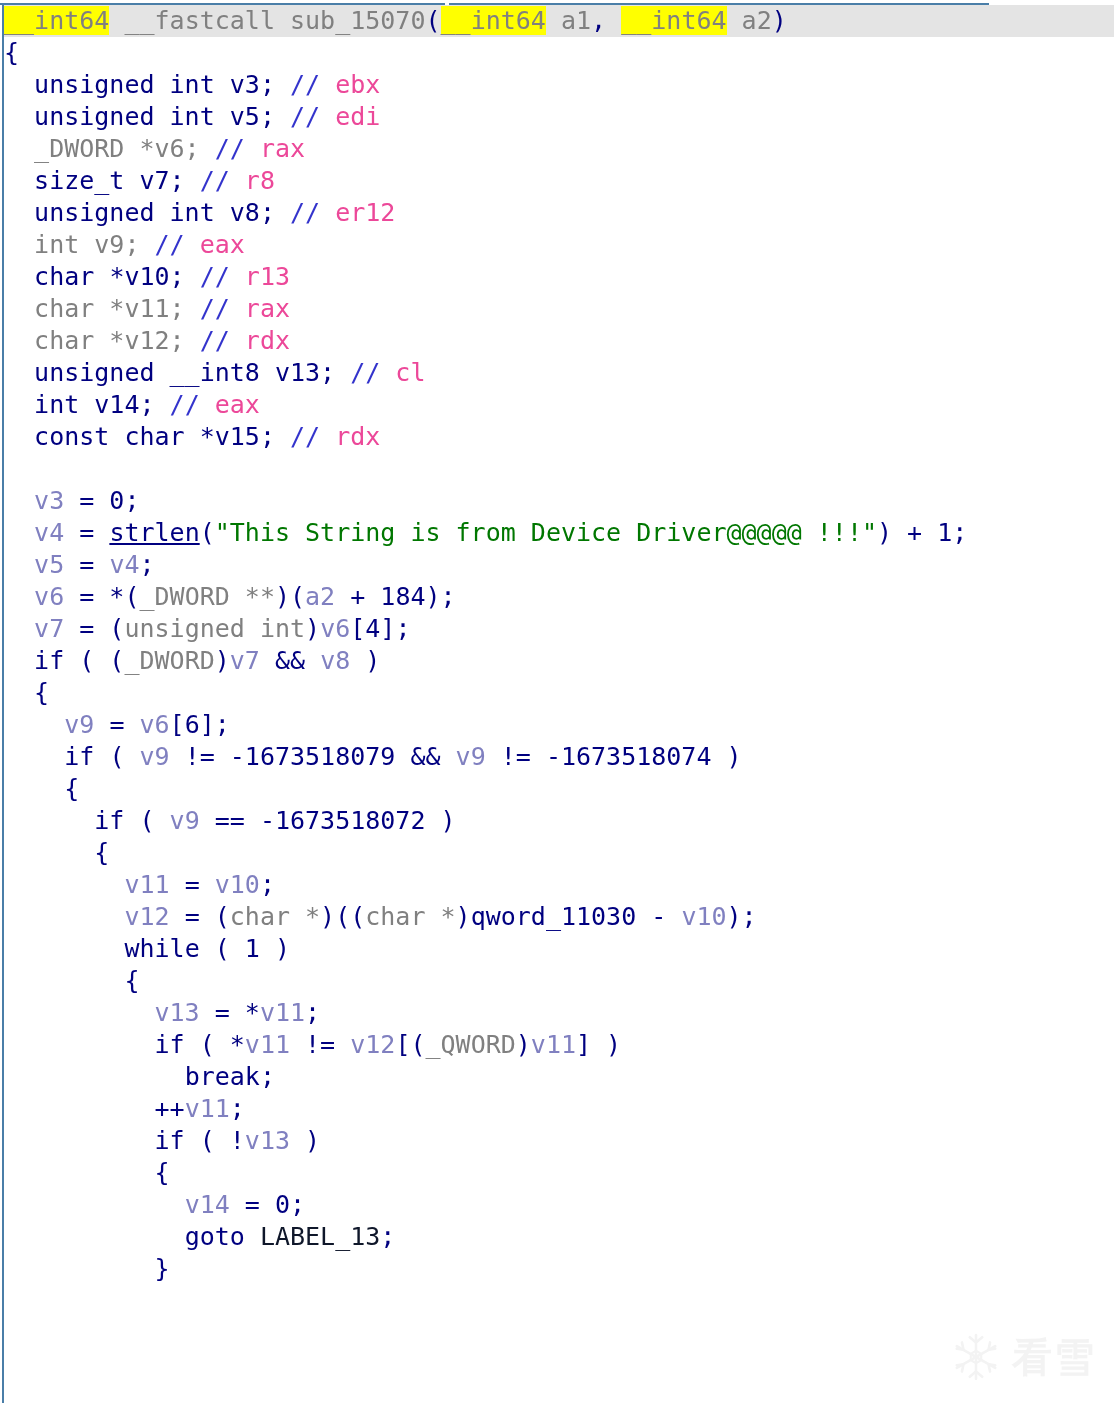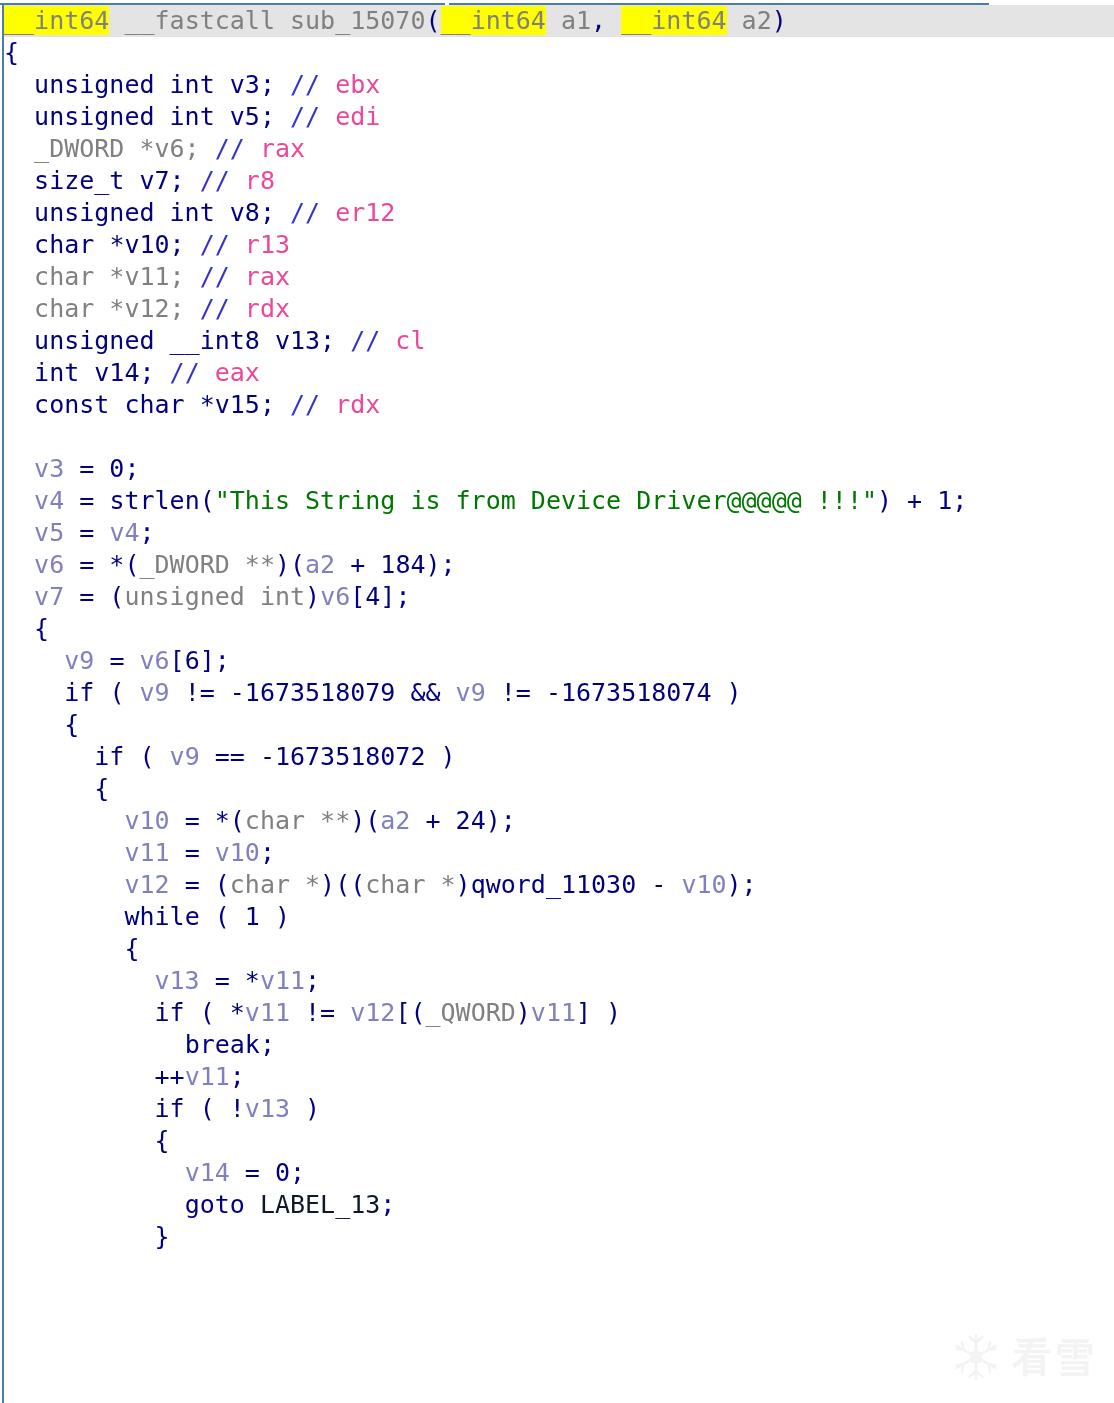--- a/index.html
+++ b/index.html
@@ -95,21 +95,21 @@
   }
 
   
   .t-plain   { color: #000080; }            
   .t-kw      { color: #000080; }            
   .t-type    { color: #000080; }            
   .t-dim     { color: #808080; }            
   .t-var     { color: #8080c0; }            
   .t-arg     { color: #8080c0; }            
   .t-str     { color: #007700; }            
-  .t-fn      { color: #000080; }            
+  .t-fn      { color: #000080; text-decoration: underline; }            
   .t-data    { color: #000080; font-weight: normal; }  
   .t-cmt     { color: #3333cc; }            
   .t-cmtreg  { color: #ec4899; }            
   .t-lbl     { color: #0f172a; }            
   .t-hl      { background: #ffff00; }       
   .t-hl-dim  { background: #ffff00; color: #808080; }
 
   
   #watermark {
     position: absolute;
@@ -147,39 +147,40 @@
   <div id="left-border"></div>
 
   <div id="code-surface">
       <div class="code-line cursor-line"><span class="ln-inner"><span class="t-hl-dim">__int64</span><span class="t-dim"> </span><span class="t-dim">__fastcall</span><span class="t-dim"> </span><span class="t-dim">sub_15070</span><span class="t-plain">(</span><span class="t-hl-dim">__int64</span><span class="t-dim"> </span><span class="t-dim">a1</span><span class="t-plain">,</span><span class="t-dim"> </span><span class="t-hl-dim">__int64</span><span class="t-dim"> </span><span class="t-dim">a2</span><span class="t-plain">)</span></span></div>
       <div class="code-line"><span class="ln-inner"><span class="t-plain">{</span></span></div>
       <div class="code-line"><span class="ln-inner"><span class="t-plain">  </span><span class="t-type">unsigned int</span><span class="t-plain"> v3; </span><span class="t-cmt">//</span><span class="t-cmtreg"> ebx</span></span></div>
       <div class="code-line"><span class="ln-inner"><span class="t-plain">  </span><span class="t-type">unsigned int</span><span class="t-plain"> v5; </span><span class="t-cmt">//</span><span class="t-cmtreg"> edi</span></span></div>
       <div class="code-line"><span class="ln-inner"><span class="t-plain">  </span><span class="t-dim">_DWORD *v6;</span><span class="t-plain"> </span><span class="t-cmt">//</span><span class="t-cmtreg"> rax</span></span></div>
       <div class="code-line"><span class="ln-inner"><span class="t-plain">  </span><span class="t-type">size_t</span><span class="t-plain"> v7; </span><span class="t-cmt">//</span><span class="t-cmtreg"> r8</span></span></div>
       <div class="code-line"><span class="ln-inner"><span class="t-plain">  </span><span class="t-type">unsigned int</span><span class="t-plain"> v8; </span><span class="t-cmt">//</span><span class="t-cmtreg"> er12</span></span></div>
+      <div class="code-line"><span class="ln-inner"><span class="t-plain">  </span><span class="t-dim">int v9;</span><span class="t-plain"> </span><span class="t-cmt">//</span><span class="t-cmtreg"> eax</span></span></div>
       <div class="code-line"><span class="ln-inner"><span class="t-plain">  </span><span class="t-type">char</span><span class="t-plain"> *v10; </span><span class="t-cmt">//</span><span class="t-cmtreg"> r13</span></span></div>
       <div class="code-line"><span class="ln-inner"><span class="t-plain">  </span><span class="t-dim">char *v11;</span><span class="t-plain"> </span><span class="t-cmt">//</span><span class="t-cmtreg"> rax</span></span></div>
       <div class="code-line"><span class="ln-inner"><span class="t-plain">  </span><span class="t-dim">char *v12;</span><span class="t-plain"> </span><span class="t-cmt">//</span><span class="t-cmtreg"> rdx</span></span></div>
       <div class="code-line"><span class="ln-inner"><span class="t-plain">  </span><span class="t-type">unsigned __int8</span><span class="t-plain"> v13; </span><span class="t-cmt">//</span><span class="t-cmtreg"> cl</span></span></div>
       <div class="code-line"><span class="ln-inner"><span class="t-plain">  </span><span class="t-type">int</span><span class="t-plain"> v14; </span><span class="t-cmt">//</span><span class="t-cmtreg"> eax</span></span></div>
       <div class="code-line"><span class="ln-inner"><span class="t-plain">  </span><span class="t-type">const char</span><span class="t-plain"> *v15; </span><span class="t-cmt">//</span><span class="t-cmtreg"> rdx</span></span></div>
       <div class="code-line"><span class="ln-inner"><span class="t-plain"> </span></span></div>
       <div class="code-line"><span class="ln-inner"><span class="t-plain">  </span><span class="t-var">v3</span><span class="t-plain"> = 0;</span></span></div>
       <div class="code-line"><span class="ln-inner"><span class="t-plain">  </span><span class="t-var">v4</span><span class="t-plain"> = </span><span class="t-fn">strlen</span><span class="t-plain">(</span><span class="t-str">"This String is from Device Driver@@@@@ !!!"</span><span class="t-plain">) + 1;</span></span></div>
       <div class="code-line"><span class="ln-inner"><span class="t-plain">  </span><span class="t-var">v5</span><span class="t-plain"> = </span><span class="t-var">v4</span><span class="t-plain">;</span></span></div>
       <div class="code-line"><span class="ln-inner"><span class="t-plain">  </span><span class="t-var">v6</span><span class="t-plain"> = *(</span><span class="t-dim">_DWORD **</span><span class="t-plain">)(</span><span class="t-arg">a2</span><span class="t-plain"> + 184);</span></span></div>
       <div class="code-line"><span class="ln-inner"><span class="t-plain">  </span><span class="t-var">v7</span><span class="t-plain"> = (</span><span class="t-dim">unsigned int</span><span class="t-plain">)</span><span class="t-var">v6</span><span class="t-plain">[4];</span></span></div>
+      <div class="code-line"><span class="ln-inner"><span class="t-plain">  </span><span class="t-kw">if</span><span class="t-plain"> ( (</span><span class="t-dim">_DWORD</span><span class="t-plain">)</span><span class="t-var">v7</span><span class="t-plain"> &amp;&amp; </span><span class="t-var">v8</span><span class="t-plain"> )</span></span></div>
       <div class="code-line"><span class="ln-inner"><span class="t-plain">  {</span></span></div>
       <div class="code-line"><span class="ln-inner"><span class="t-plain">    </span><span class="t-var">v9</span><span class="t-plain"> = </span><span class="t-var">v6</span><span class="t-plain">[6];</span></span></div>
       <div class="code-line"><span class="ln-inner"><span class="t-plain">    </span><span class="t-kw">if</span><span class="t-plain"> ( </span><span class="t-var">v9</span><span class="t-plain"> != -1673518079 &amp;&amp; </span><span class="t-var">v9</span><span class="t-plain"> != -1673518074 )</span></span></div>
       <div class="code-line"><span class="ln-inner"><span class="t-plain">    {</span></span></div>
       <div class="code-line"><span class="ln-inner"><span class="t-plain">      </span><span class="t-kw">if</span><span class="t-plain"> ( </span><span class="t-var">v9</span><span class="t-plain"> == -1673518072 )</span></span></div>
       <div class="code-line"><span class="ln-inner"><span class="t-plain">      {</span></span></div>
-      <div class="code-line"><span class="ln-inner"><span class="t-plain">        </span><span class="t-var">v10</span><span class="t-plain"> = *(</span><span class="t-dim">char **</span><span class="t-plain">)(</span><span class="t-arg">a2</span><span class="t-plain"> + 24);</span></span></div>
       <div class="code-line"><span class="ln-inner"><span class="t-plain">        </span><span class="t-var">v11</span><span class="t-plain"> = </span><span class="t-var">v10</span><span class="t-plain">;</span></span></div>
       <div class="code-line"><span class="ln-inner"><span class="t-plain">        </span><span class="t-var">v12</span><span class="t-plain"> = (</span><span class="t-dim">char *</span><span class="t-plain">)((</span><span class="t-dim">char *</span><span class="t-plain">)</span><span class="t-data">qword_11030</span><span class="t-plain"> - </span><span class="t-var">v10</span><span class="t-plain">);</span></span></div>
       <div class="code-line"><span class="ln-inner"><span class="t-plain">        </span><span class="t-kw">while</span><span class="t-plain"> ( 1 )</span></span></div>
       <div class="code-line"><span class="ln-inner"><span class="t-plain">        {</span></span></div>
       <div class="code-line"><span class="ln-inner"><span class="t-plain">          </span><span class="t-var">v13</span><span class="t-plain"> = *</span><span class="t-var">v11</span><span class="t-plain">;</span></span></div>
       <div class="code-line"><span class="ln-inner"><span class="t-plain">          </span><span class="t-kw">if</span><span class="t-plain"> ( *</span><span class="t-var">v11</span><span class="t-plain"> != </span><span class="t-var">v12</span><span class="t-plain">[(</span><span class="t-dim">_QWORD</span><span class="t-plain">)</span><span class="t-var">v11</span><span class="t-plain">] )</span></span></div>
       <div class="code-line"><span class="ln-inner"><span class="t-plain">            </span><span class="t-kw">break</span><span class="t-plain">;</span></span></div>
       <div class="code-line"><span class="ln-inner"><span class="t-plain">          ++</span><span class="t-var">v11</span><span class="t-plain">;</span></span></div>
       <div class="code-line"><span class="ln-inner"><span class="t-plain">          </span><span class="t-kw">if</span><span class="t-plain"> ( !</span><span class="t-var">v13</span><span class="t-plain"> )</span></span></div>
       <div class="code-line"><span class="ln-inner"><span class="t-plain">          {</span></span></div>

